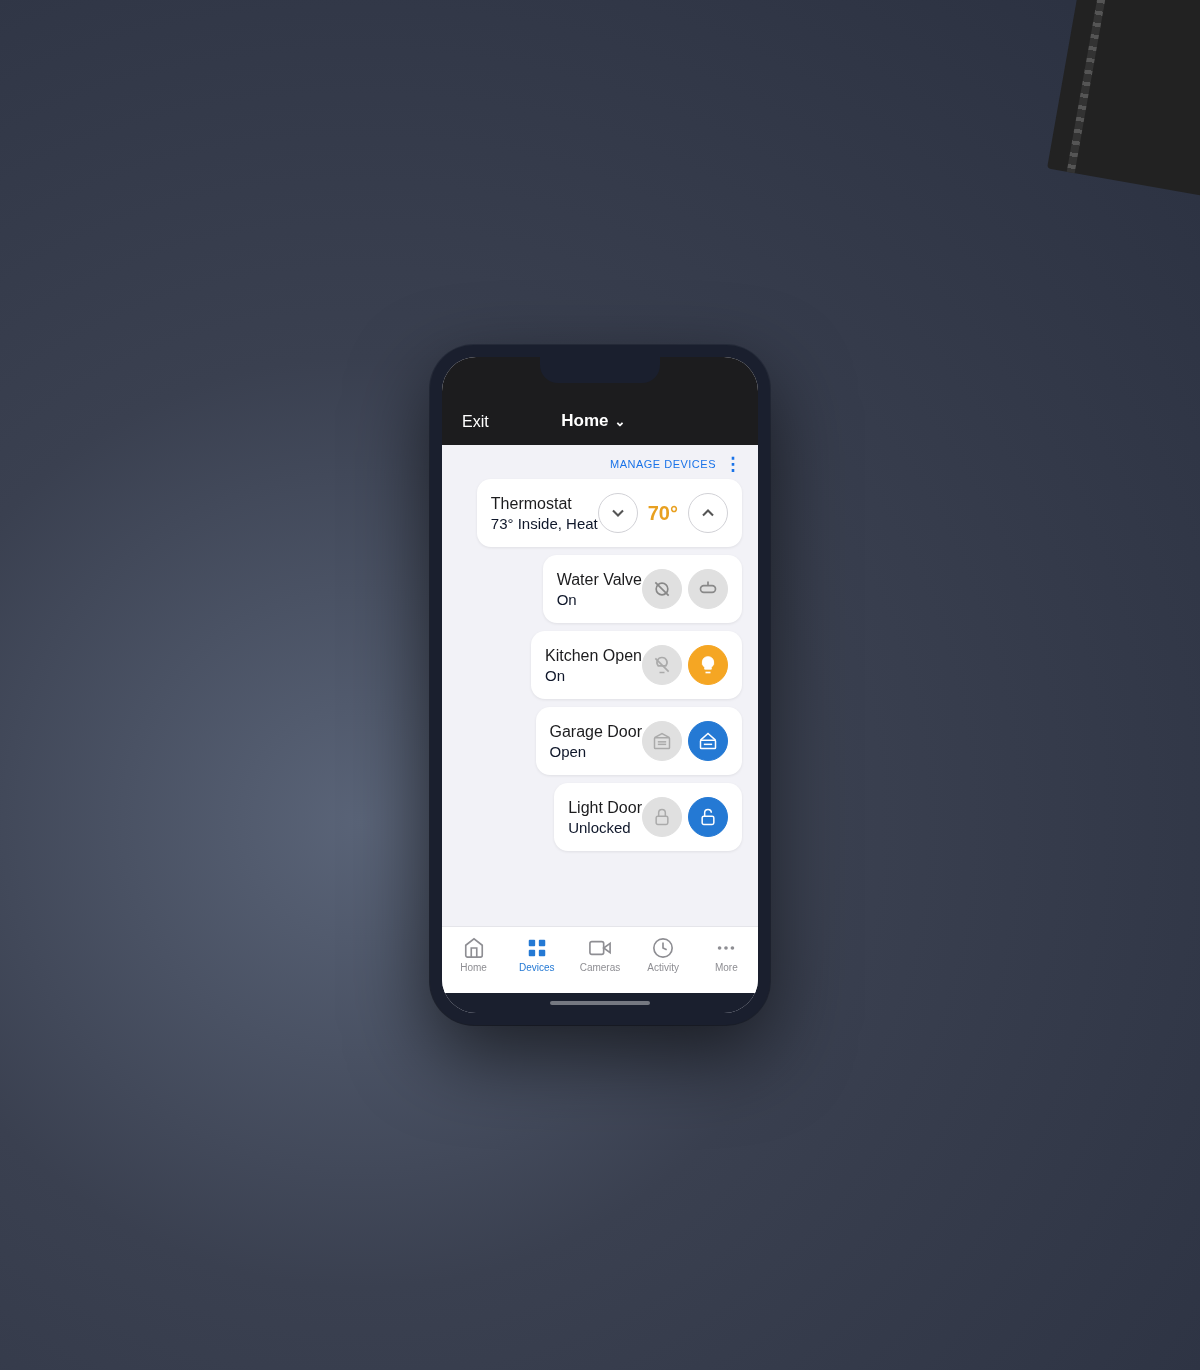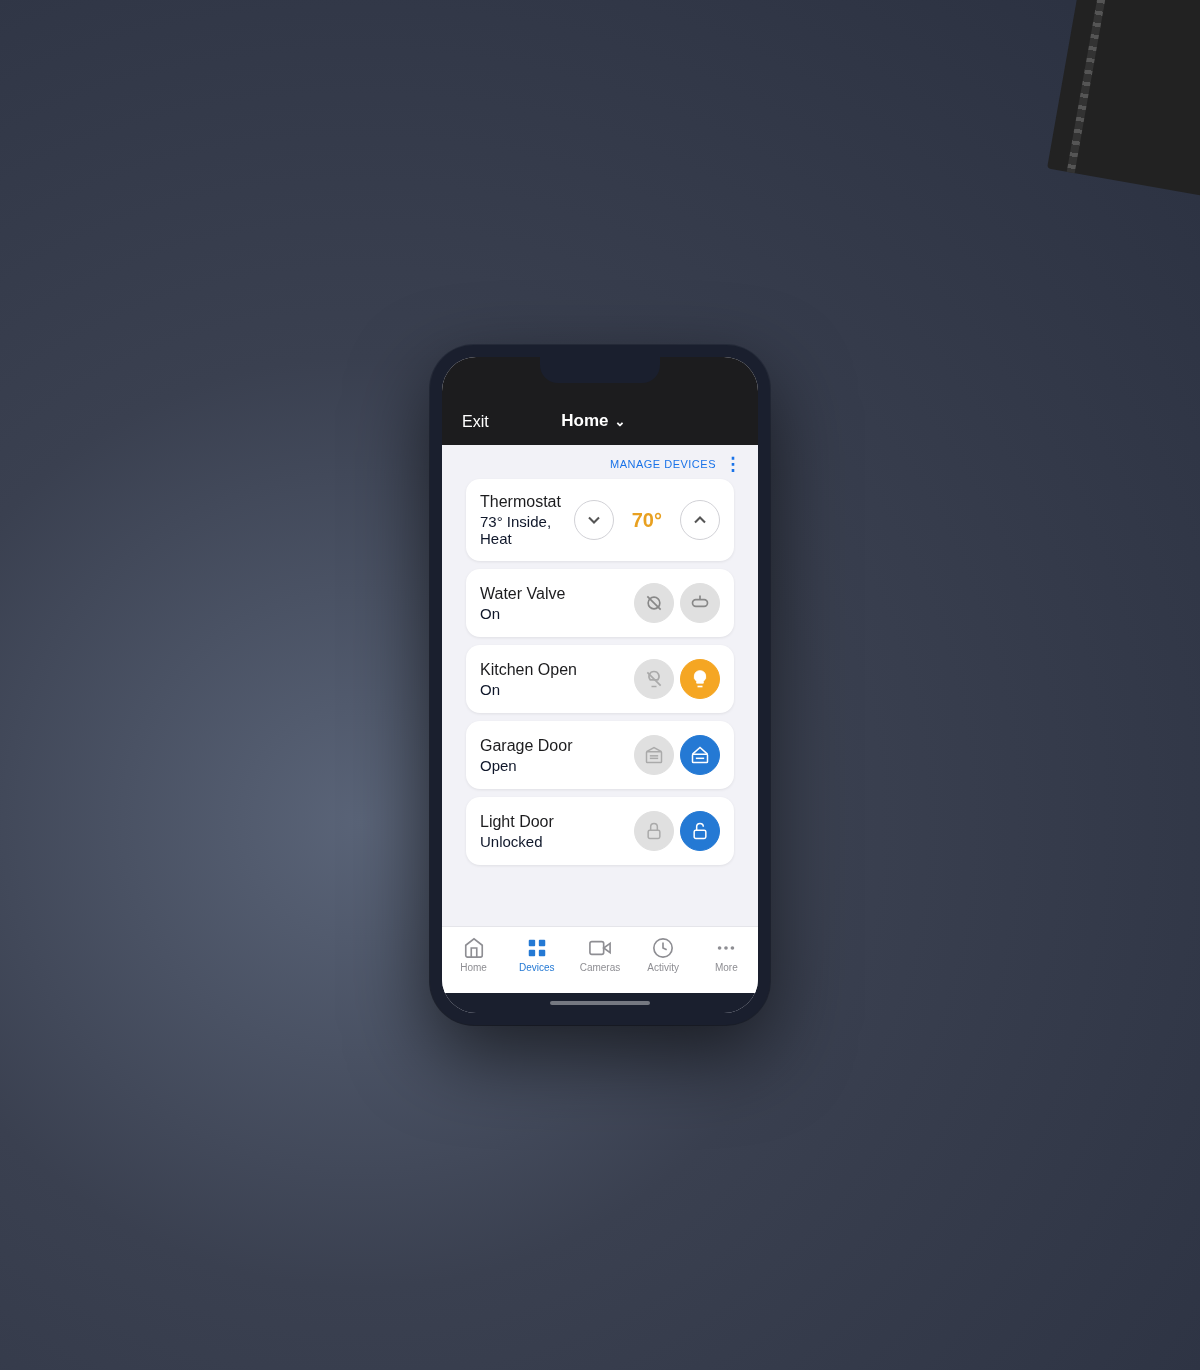--- a/index.html
+++ b/index.html
@@ -138,24 +138,25 @@
       text-transform: uppercase;
     }
     .more-dots {
       color: #1a73e8;
       font-size: 18px;
       font-weight: 700;
       line-height: 1;
     }
     
     .devices-list {
-      padding: 0 24px;
+      padding: 0 16px;
       display: flex;
       flex-direction: column;
       gap: 8px;
+      align-items: flex-end;
     }
     .device-card {
       background: white;
       border-radius: 14px;
       padding: 14px 14px;
       display: flex;
       align-items: center;
       justify-content: space-between;
       box-shadow: 0 1px 3px rgba(0,0,0,0.08);
     }
@@ -169,21 +170,21 @@
     }
     .device-status {
       font-size: 15px;
       color: #0f172a;
       margin-top: 2px;
     }
     
     .thermo-controls {
       display: flex;
       align-items: center;
-      gap: 10px;
+      gap: 2px;
     }
     .thermo-btn {
       width: 40px;
       height: 40px;
       border-radius: 50%;
       border: 1.5px solid #d1d1d6;
       background: white;
       display: flex;
       align-items: center;
       justify-content: center;

